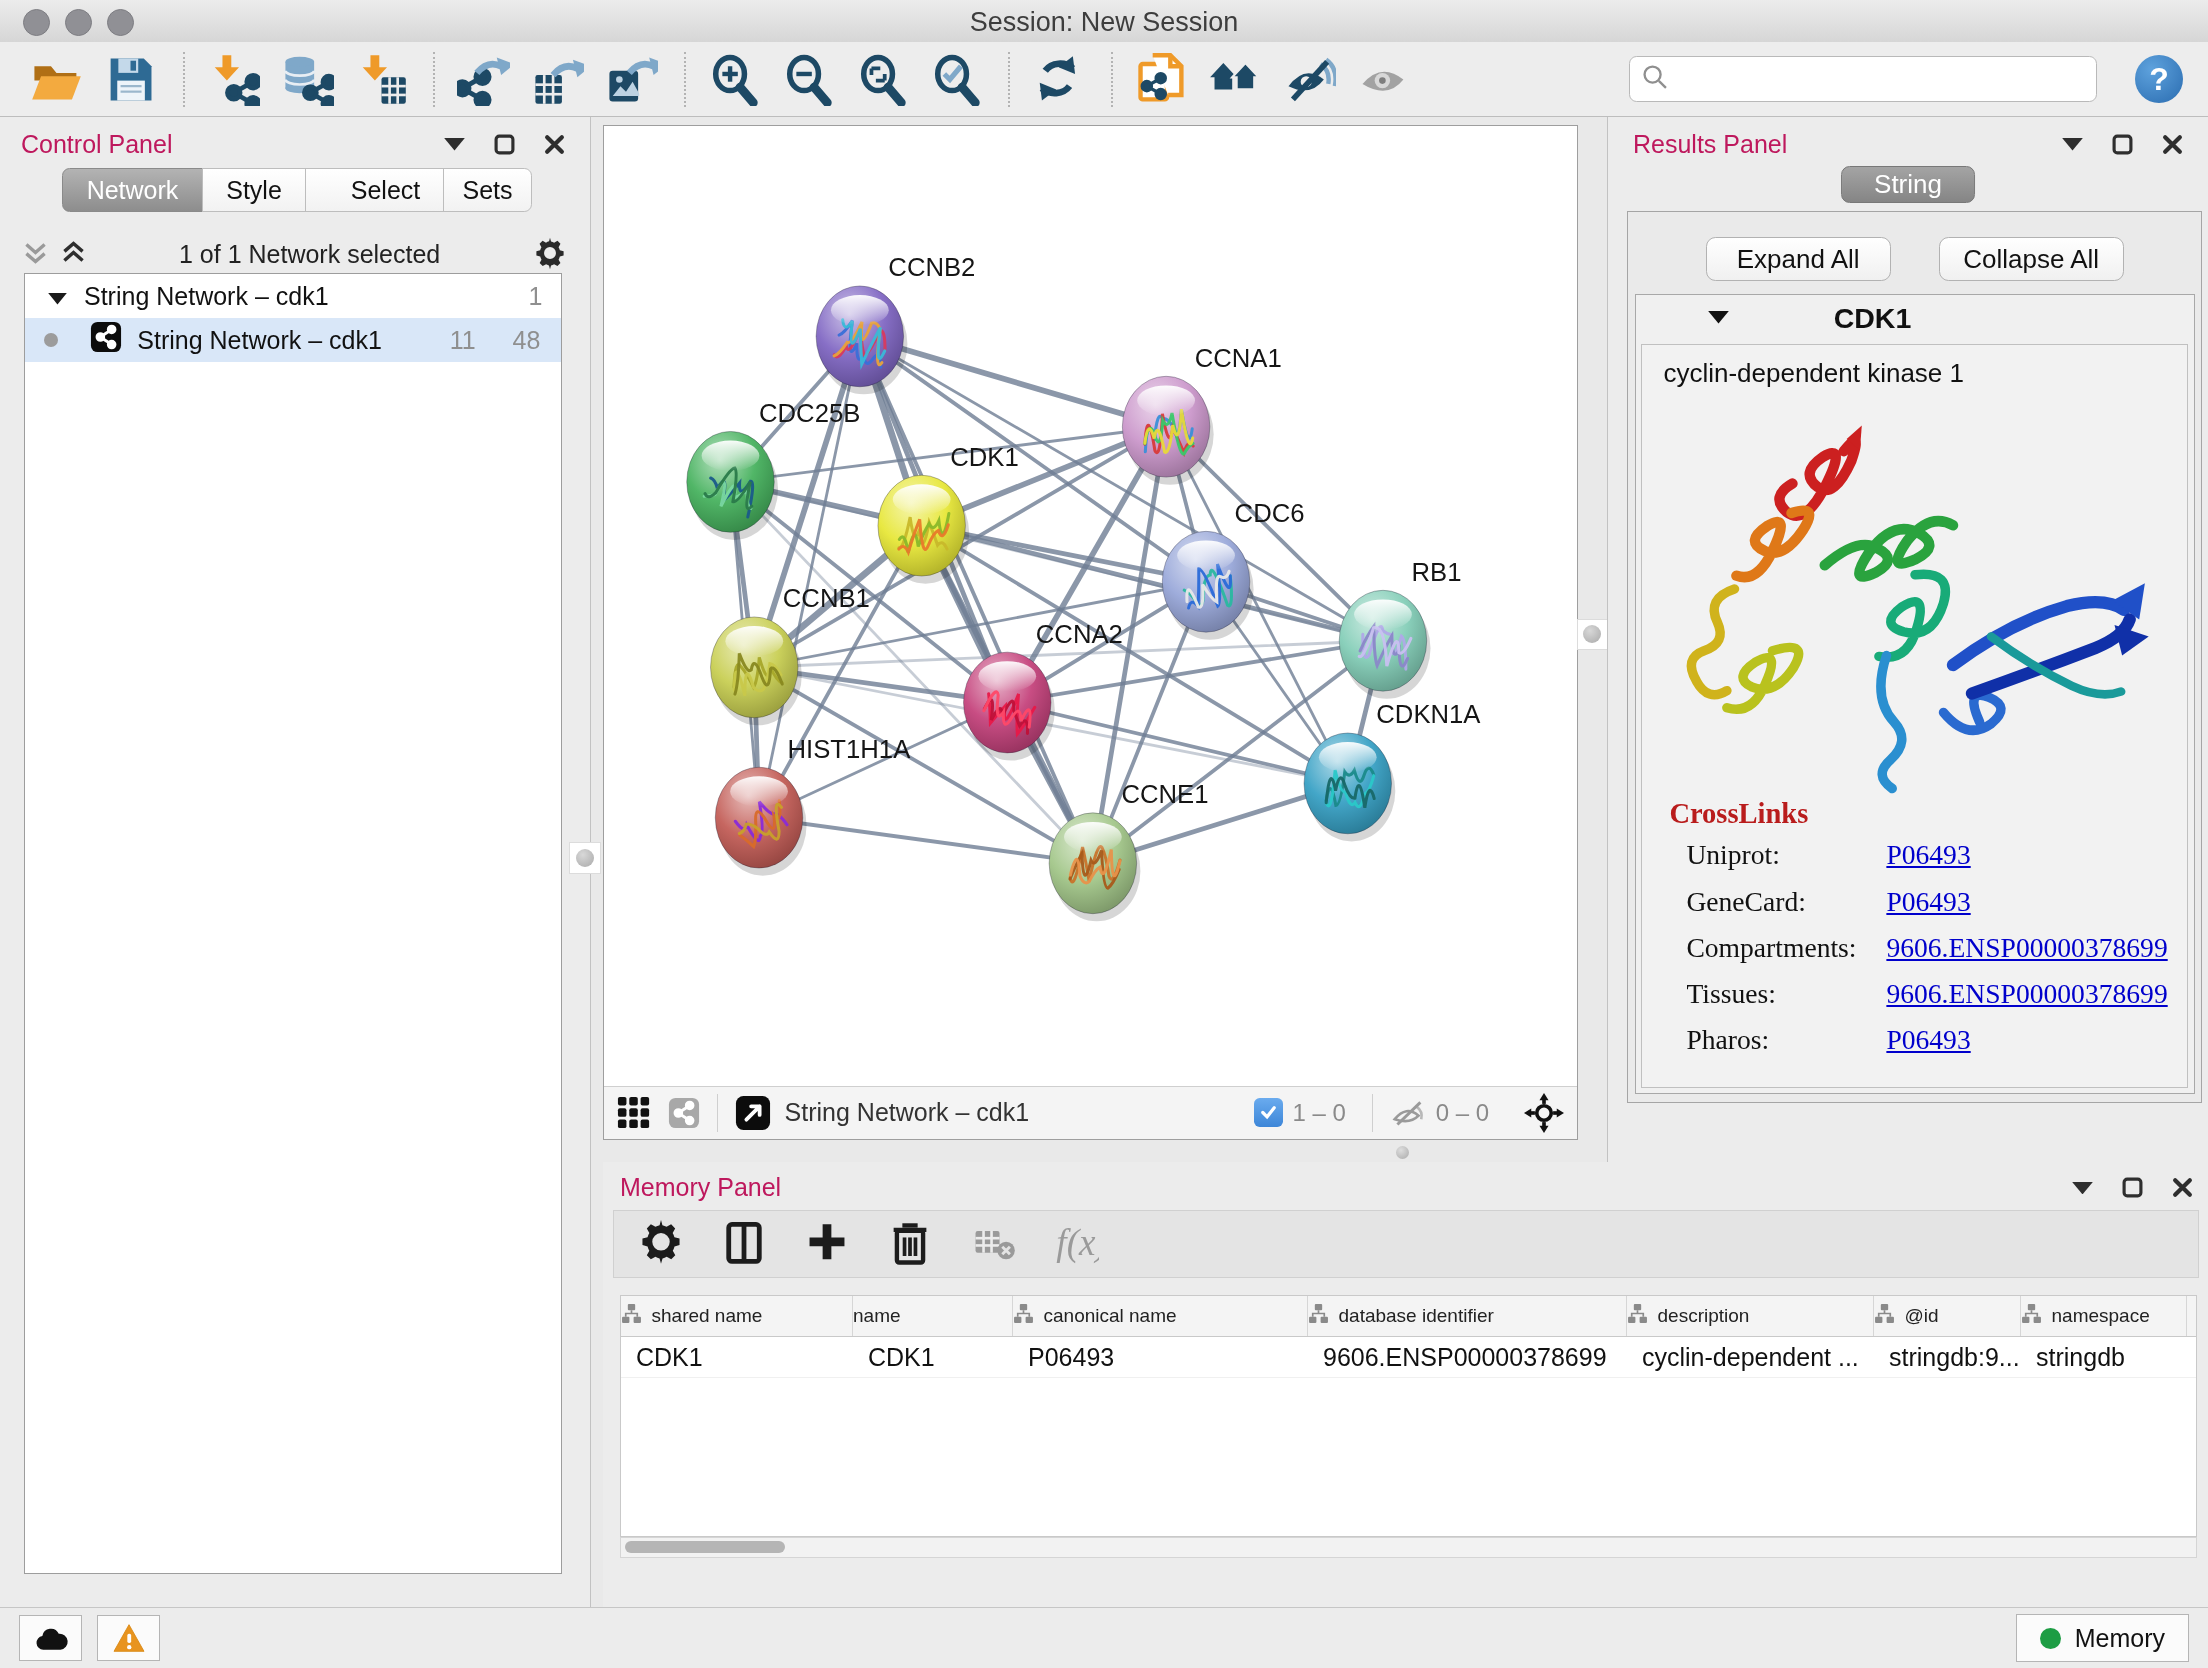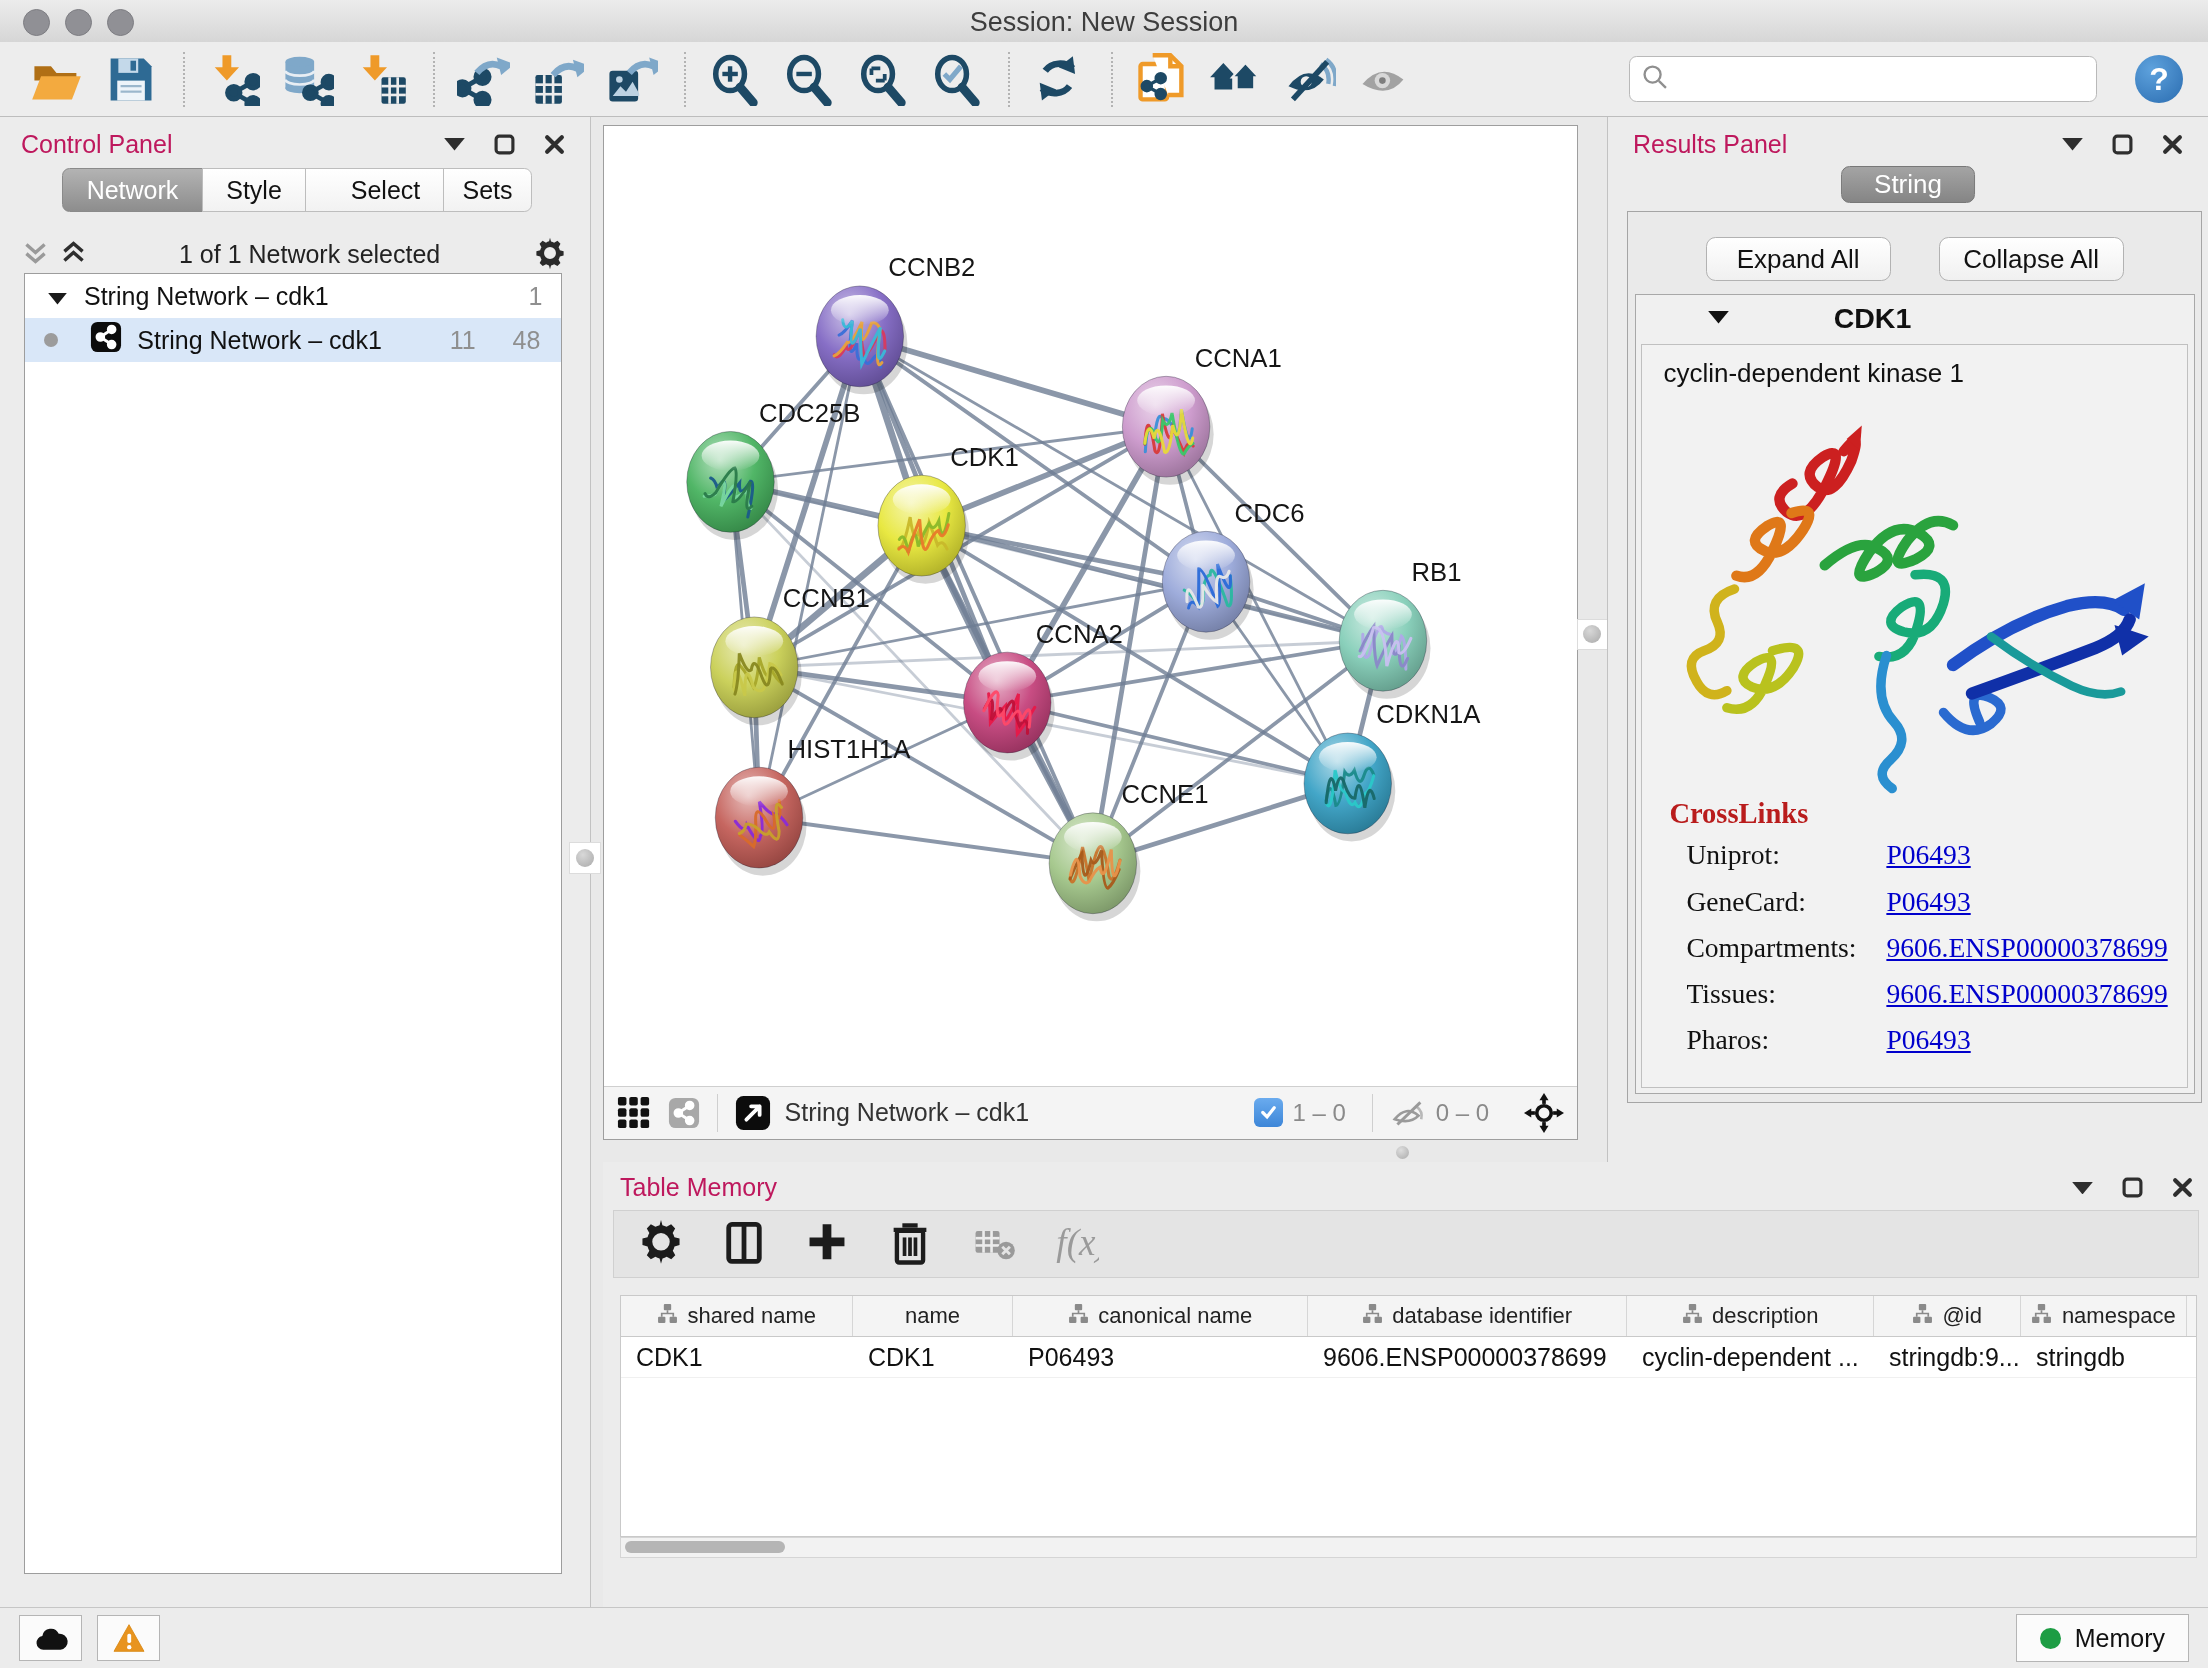--- a/index.html
+++ b/index.html
@@ -70,21 +70,21 @@
   .cl-label{width:200px;color:#111;margin-left:17px;}
   .cl-link{color:#0000cc;text-decoration:underline;cursor:pointer;}
   
   .table-panel{position:absolute;left:603px;right:0;top:1045px;bottom:0;background:#ececec;}
   .table-panel .panel-head{padding:3.8px 13.3px 0 17px;}
   .tp-toolbar{position:absolute;left:9.5px;right:9.5px;top:48px;height:68px;background:#e4e4e4;border:1px solid #d0d0d0;display:flex;align-items:center;padding-left:21px;box-sizing:border-box;gap:30px;}
   .tp-btn{width:53px;height:53px;display:flex;align-items:center;justify-content:center;background:transparent;border:none;cursor:pointer;padding:0;}
   .tp-btn.disabled{cursor:default;}
   .data-table{position:absolute;left:17px;top:133px;width:1577px;height:242px;background:#fff;border:1px solid #c9c9c9;overflow:hidden;box-sizing:border-box;}
   .dt-header{display:flex;background:#f4f4f4;border-bottom:1px solid #c9c9c9;height:40px;}
-  .dt-th{display:flex;align-items:center;justify-content:center;gap:9.5px;font-size:22px;color:#222;border-right:1px solid #d6d6d6;box-sizing:border-box;overflow:hidden;white-space:nowrap;cursor:pointer;flex:none;}
+  .dt-th{display:flex;align-items:center;justify-content:flex-start;gap:9.5px;font-size:19px;color:#222;border-right:1px solid #d6d6d6;box-sizing:border-box;overflow:hidden;white-space:nowrap;cursor:pointer;flex:none;}
   .dt-row{display:flex;height:40px;border-bottom:1px solid #f0f0f0;}
   .dt-td{display:flex;align-items:center;font-size:25px;color:#111;padding-left:15px;box-sizing:border-box;overflow:hidden;white-space:nowrap;flex:none;cursor:default;}
   .hscroll{position:absolute;left:17px;top:375px;width:1577px;height:21px;background:#f2f2f2;border:1px solid #d5d5d5;box-sizing:border-box;}
   .hscroll .thumb{position:absolute;left:3.8px;top:2.9px;width:160px;height:12.4px;border-radius:6.7px;background:#b5b5b5;cursor:pointer;}
   .tp-tabs{position:absolute;left:0;right:0;top:388px;display:flex;justify-content:center;}
   .tp-tabs .tab{height:42px;font-size:26px;padding:0 28.5px;}
   
   .statusbar{position:absolute;left:0;bottom:0;right:0;height:61px;background:#ececec;border-top:1px solid #c6c6c6;display:flex;align-items:center;padding:0 19px;box-sizing:border-box;}
   .sb-btn{width:61px;height:44px;background:#fbfbfb;border:1.9px solid #b5b5b5;display:flex;align-items:center;justify-content:center;margin-right:15px;cursor:pointer;}
   .memory-btn{margin-left:auto;height:46px;background:#fbfbfb;border:1.9px solid #b5b5b5;display:flex;align-items:center;gap:13.3px;padding:0 23px;font-size:25px;color:#111;cursor:pointer;}
@@ -819,21 +819,21 @@
                   </div>
                 </div>
             </div>
           </div>
         </div>
       </div>
     </div>
 
     <div class="table-panel">
       <div class="panel-head">
-        <span class="panel-title">Table Memory</span>
+        <span class="panel-title">Memory Panel</span>
         <span class="win-icons">
           <span class="wi">
               <svg viewBox="0 0 20 12" width="21" height="12.4">
                 <polygon points="0,0 20,0 10,12" fill="#2e2e2e"></polygon>
               </svg>
             </span>
           <span class="wi">
               <svg viewBox="0 0 20 20" width="21" height="21">
                 <rect x="2" y="2" width="16" height="16" rx="3" fill="none" stroke="#2e2e2e" stroke-width="3"></rect>
               </svg>

